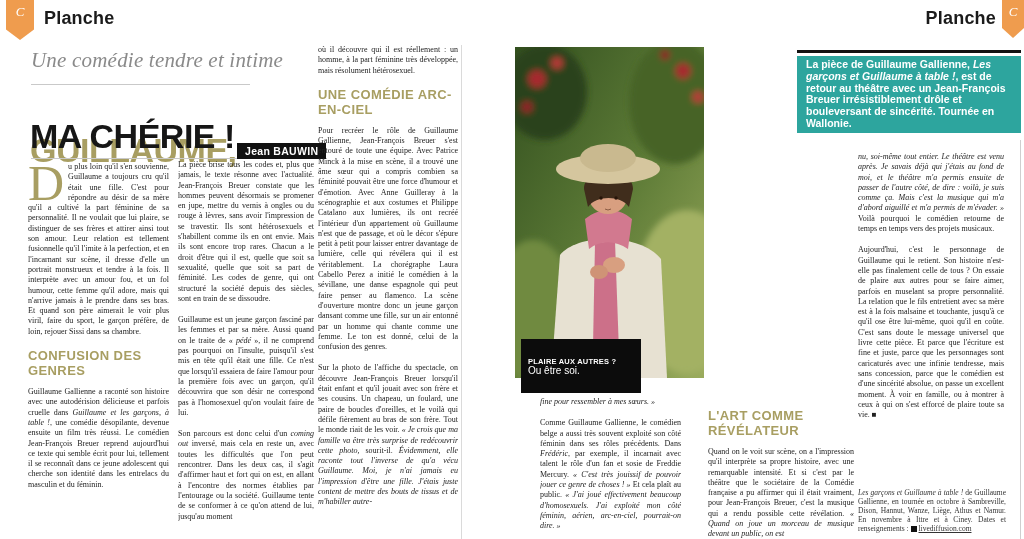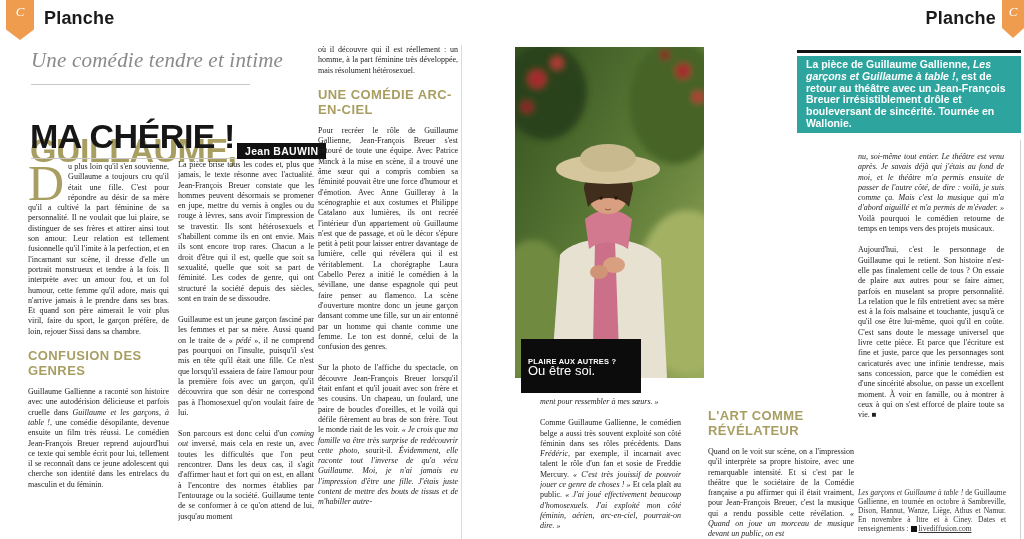--- a/index.html
+++ b/index.html
@@ -36,21 +36,21 @@
            text-align:left;}
   .dropcap{float:left;font-size:50px;line-height:38px;color:#a89e62;
            padding:2px 4px 0 0;font-family:"Liberation Serif",serif;}
   .vrule{position:absolute;width:1px;background:#dadada;}
 
   
   .photo{position:absolute;left:515px;top:47px;width:189px;height:331px;}
   .caption{position:absolute;left:521px;top:339px;width:106px;background:#0c0c0c;
            color:#fff;padding:18px 7px;font-family:"Liberation Sans",sans-serif;}
   .caption .l1{font-weight:bold;font-size:7.5px;line-height:9px;letter-spacing:.2px;}
-  .caption .l2{font-size:13px;line-height:9px;}
+  .caption .l2{font-size:10px;line-height:9px;}
   .introbar{position:absolute;left:797px;top:50px;width:224px;height:3px;background:#121212;}
   .introbox{position:absolute;left:797px;top:56px;width:224px;box-sizing:border-box;
             background:#2da59e;color:#fff;padding:3px 9px;
             font-family:"Liberation Sans",sans-serif;font-weight:bold;
             font-size:10.5px;line-height:11.8px;text-align:left;}
   .footer-note{position:absolute;left:858px;top:488px;width:148px;
                font-size:7.5px;line-height:9px;color:#333;text-align:justify;}
   .link-icon{display:inline-block;width:6px;height:6px;background:#111;
              vertical-align:-1px;margin-right:2px;}
   .footer-link{color:#333;text-decoration:underline;cursor:pointer;}
@@ -141,21 +141,21 @@
 
   <div class="caption">
     <div class="l1">PLAIRE AUX AUTRES ?</div>
     <div class="l2">Ou être soi.</div>
   </div>
 
   <div class="introbar"></div>
   <div class="introbox"><span>La pièce de Guillaume Gallienne, </span><i>Les garçons et Guillaume à table !</i><span>, est de retour au théâtre avec un Jean-François Breuer irrésistiblement drôle et bouleversant de sincérité. Tournée en Wallonie.</span></div>
 
   <div class="col" style="left:540px;top:397px;width:141px;height:142px;">
-    <p><i>ment pour ressembler à mes sœurs. »</i></p>
+    <p><i>fine pour ressembler à mes sœurs. »</i></p>
     <p><span>Comme Guillaume Gallienne, le comédien belge a aussi très souvent exploité son côté féminin dans ses rôles précédents. Dans </span><i>Frédéric</i><span>, par exemple, il incarnait avec talent le rôle d'un fan et sosie de Freddie Mercury. </span><i>« C'est très jouissif de pouvoir jouer ce genre de choses ! »</i><span> Et cela plaît au public. </span><i>« J'ai joué effectivement beaucoup d'homosexuels. J'ai exploité mon côté féminin, aérien, arc-en-ciel, pourrait-on dire. »</i></p>
   </div>
 
   <div class="col" style="left:708px;top:393px;width:146px;height:146px;margin-top:12px;">
     <div class="heading">L'ART COMME RÉVÉLATEUR</div>
     <p><span>Quand on le voit sur scène, on a l'impression qu'il interprète sa propre histoire, avec une remarquable intensité. Et si c'est par le théâtre que le sociétaire de la Comédie française a pu affirmer qui il était vraiment, pour Jean-François Breuer, c'est la musique qui a rendu possible cette révélation. </span><i>« Quand on joue un morceau de musique devant un public, on est</i></p>
   </div>
 
   <div class="col" style="left:858px;top:152px;width:146px;height:330px;">
     <p><i>nu, soi-même tout entier. Le théâtre est venu après. Je savais déjà qui j'étais au fond de moi, et le théâtre m'a permis ensuite de passer de l'autre côté, de dire : voilà, je suis comme ça. Mais c'est la musique qui m'a d'abord aiguillé et m'a permis de m'évader. »</i><span> Voilà pourquoi le comédien retourne de temps en temps vers des projets musicaux.</span></p>

